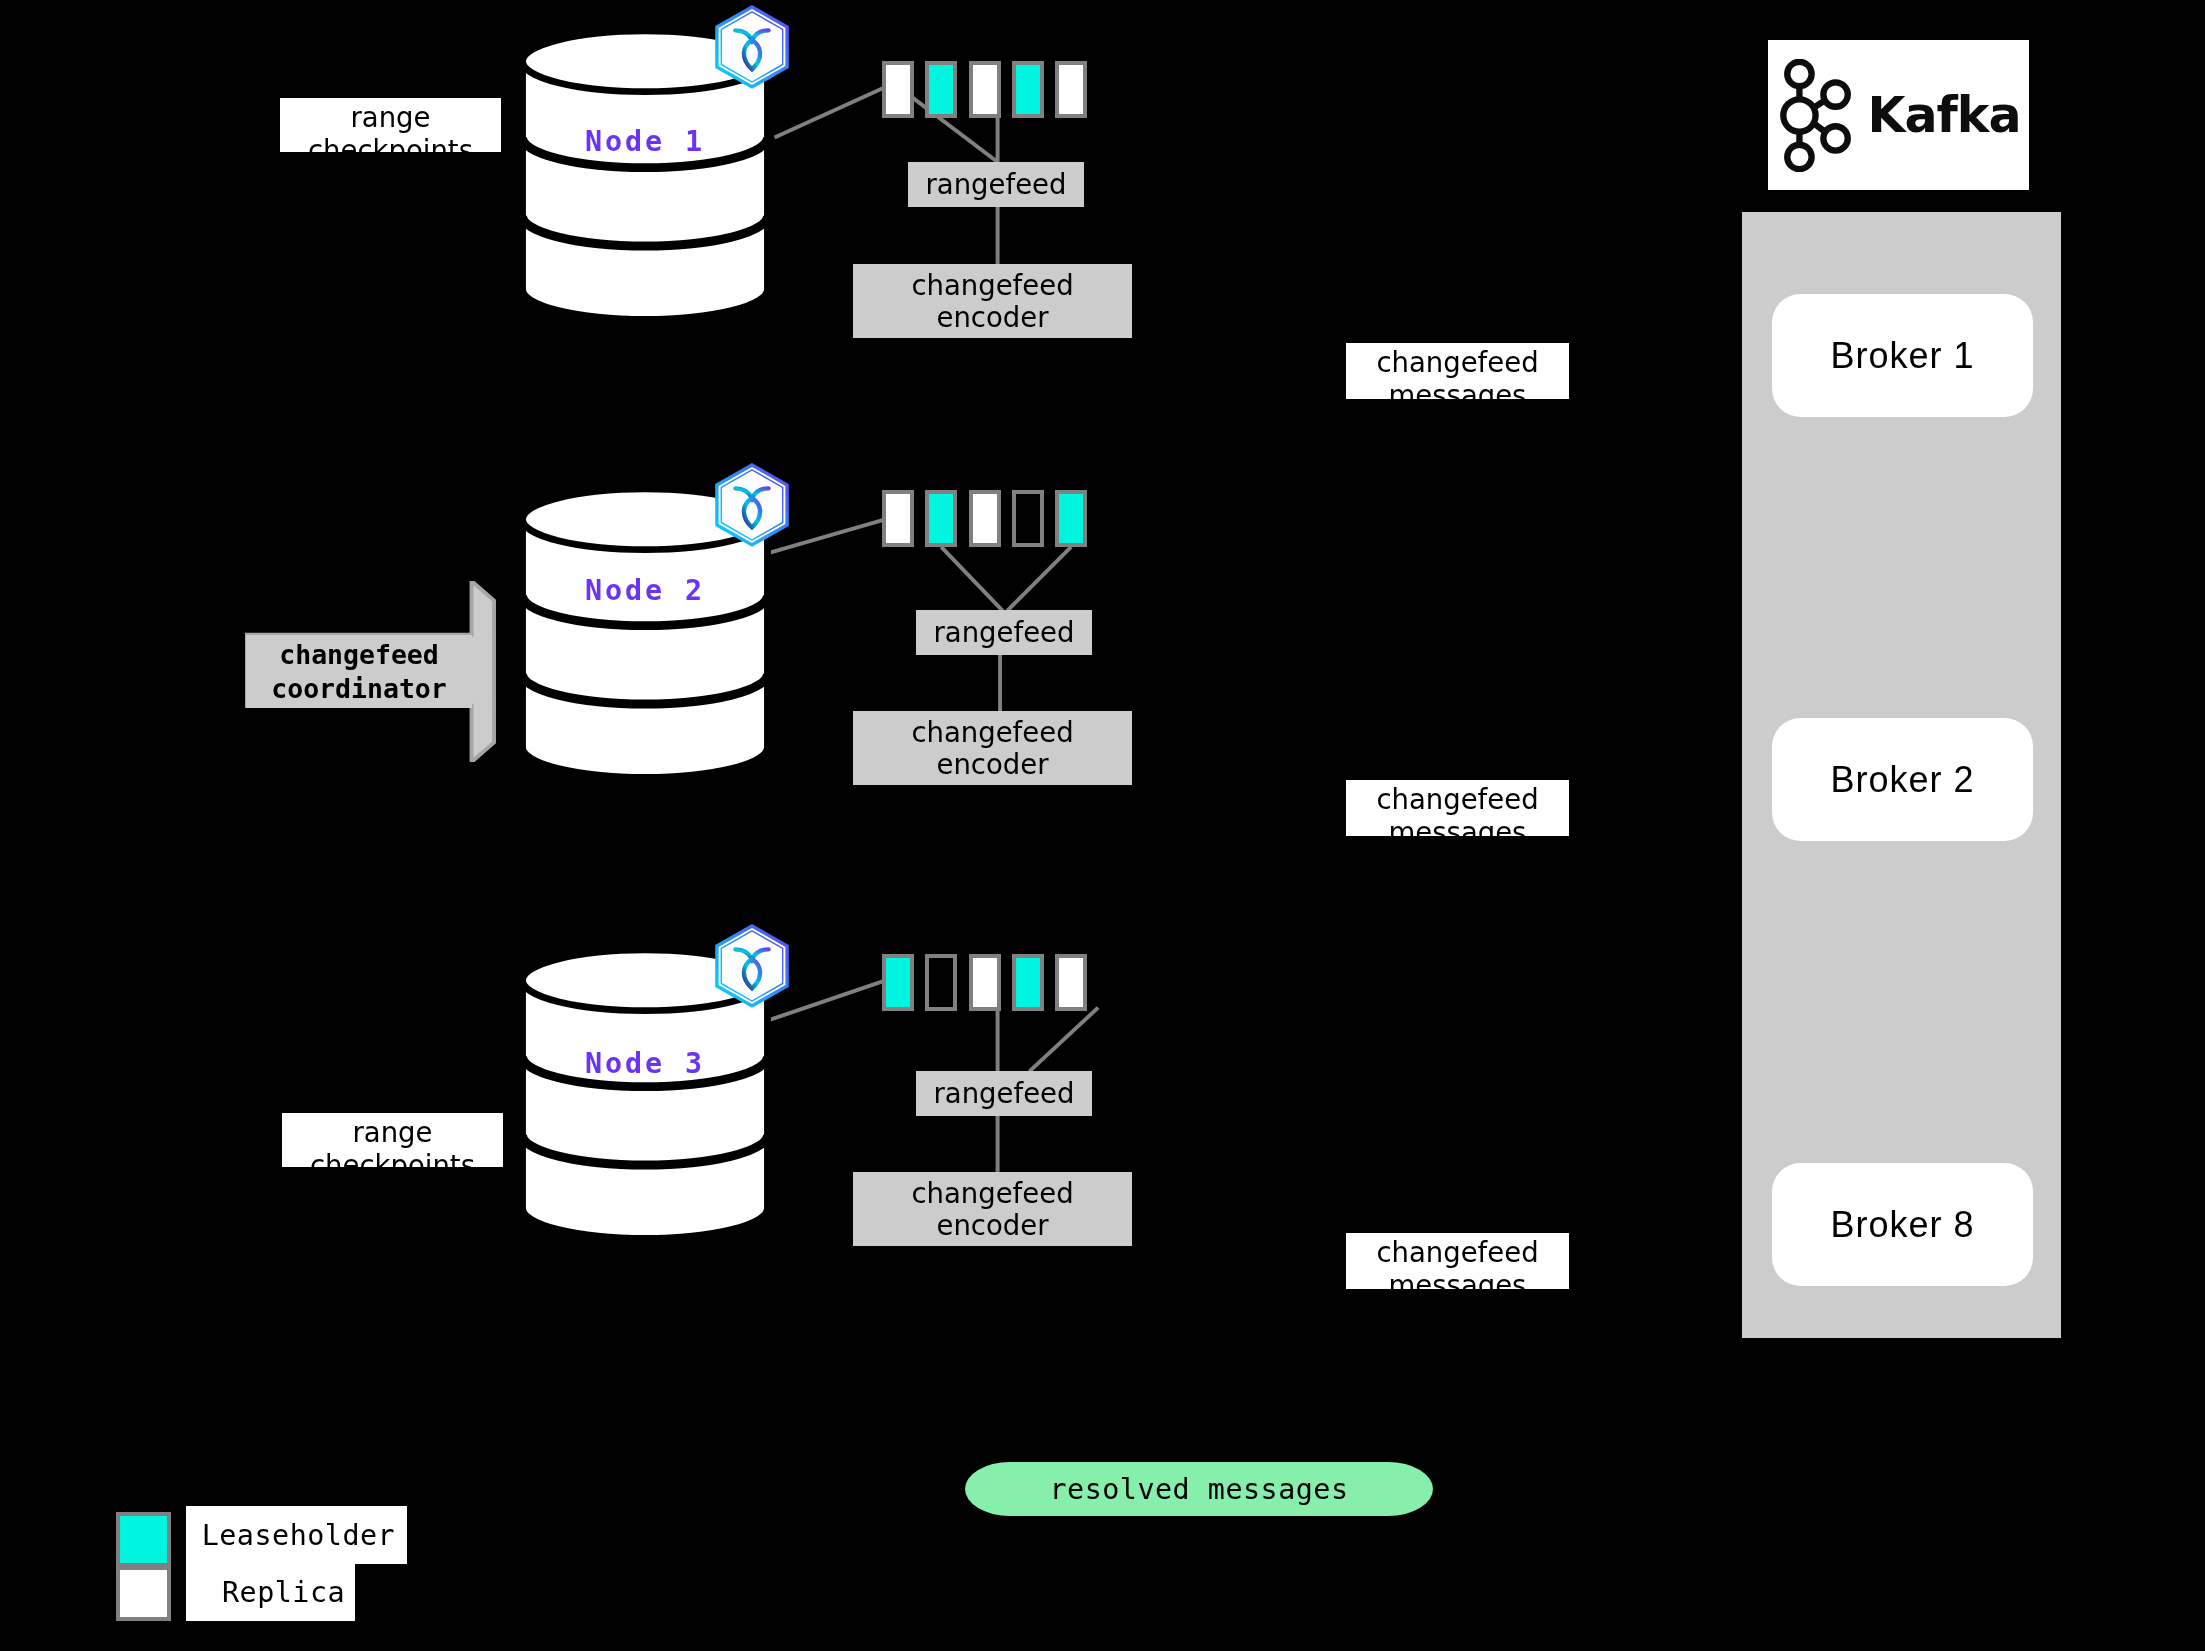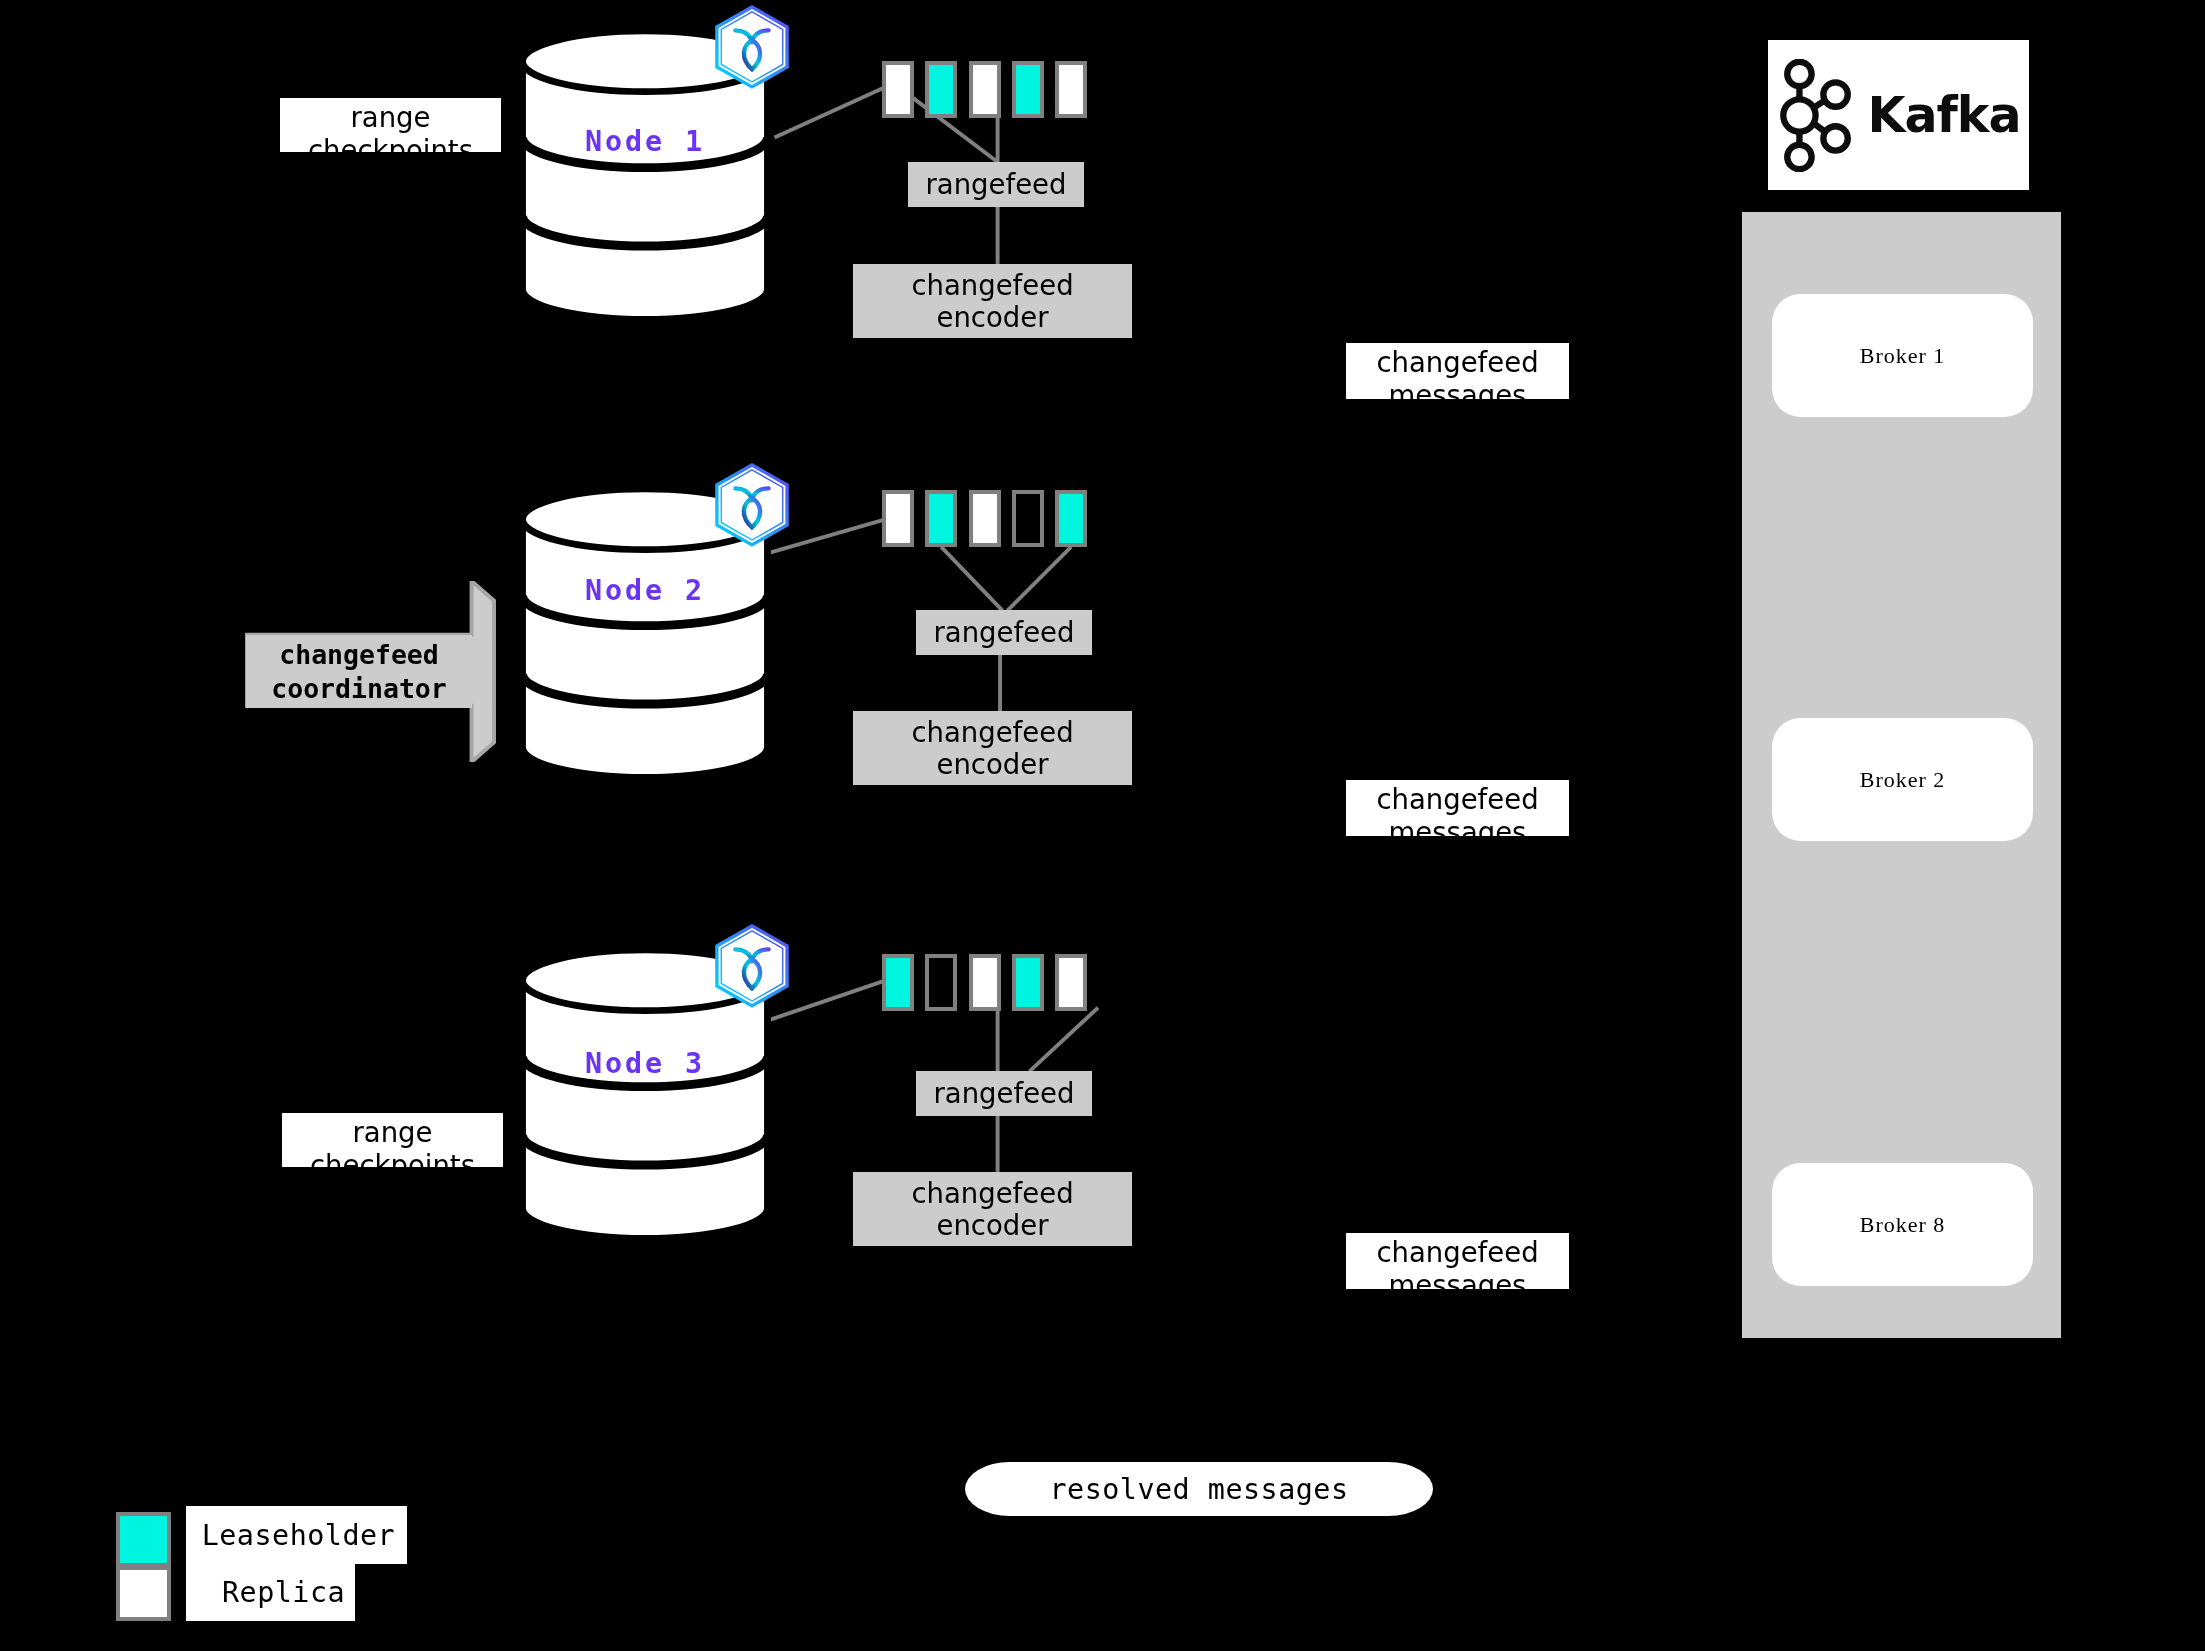--- a/index.html
+++ b/index.html
@@ -136,29 +136,29 @@
     background: #cccccc;
   }
   .broker {
     position: absolute;
     background: #ffffff;
     border-radius: 28.4px;
     display: flex;
     align-items: center;
     justify-content: center;
     color: #000;
-    font-family: Liberation Serif, serif;
-    font-size: 22px;
+    font-family: Liberation Sans, sans-serif;
+    font-size: 36px;
     letter-spacing: 1px;
   }
 
   
   .pill {
     position: absolute;
-    background: #ffffff;
+    background: #86efac;
     border-radius: 98px/59px;
     display: flex;
     align-items: center;
     justify-content: center;
     color: #000;
     font-family: "DejaVu Sans Mono", "Liberation Mono", monospace;
     font-size: 28.4px;
     letter-spacing: 0.5px;
   }
 

